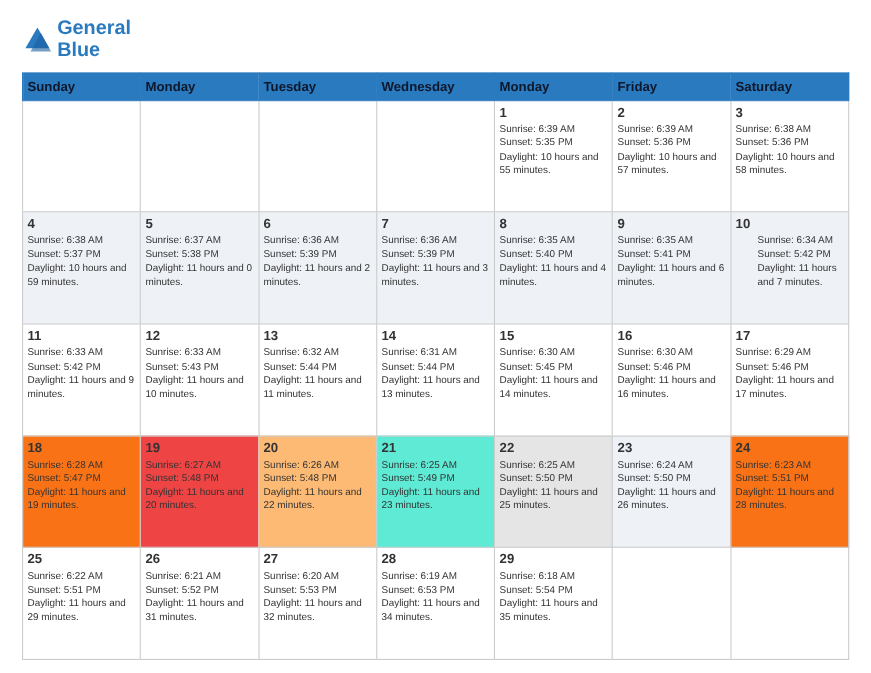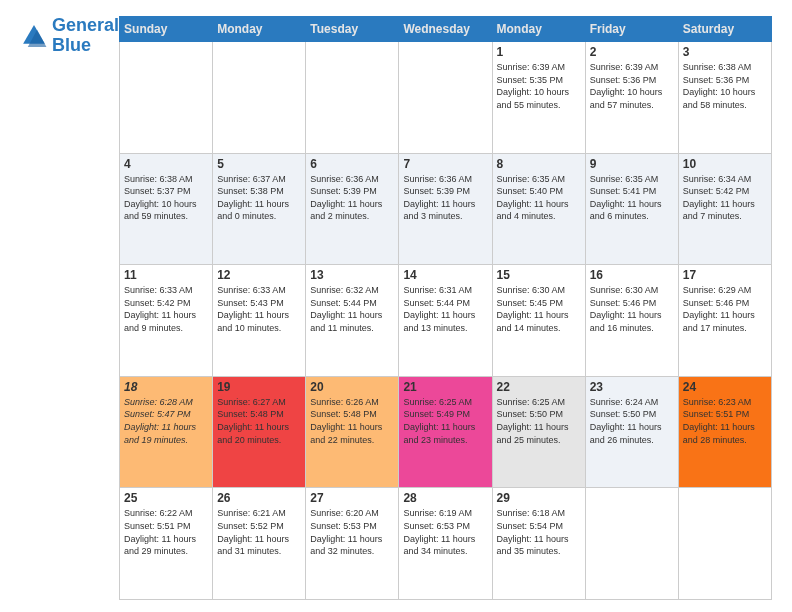--- a/index.html
+++ b/index.html
@@ -8,20 +8,21 @@
       background: #fff;
       width: 792px;
       height: 612px;
       overflow: hidden;
     }
     .page {
       width: 792px;
       height: 612px;
       padding: 16px 20px 12px 20px;
       display: flex;
+      flex-direction: column;
     }
     .header {
       display: flex;
       justify-content: space-between;
       align-items: flex-start;
       margin-bottom: 10px;
     }
     .logo {
       display: flex;
       align-items: center;
@@ -55,21 +56,21 @@
     }
     .calendar {
       flex: 1;
       border: 1px solid #ccc;
       border-collapse: collapse;
       width: 100%;
       table-layout: fixed;
     }
     .calendar th {
       background: #2a7abf;
-      color: #e5e5e5;
+      color: #0f172a;
       font-size: 12px;
       font-weight: bold;
       padding: 5px 4px;
       text-align: left;
       border: 1px solid #2a7abf;
     }
     .calendar td {
       border: 1px solid #ccc;
       vertical-align: top;
       padding: 3px 4px;
@@ -188,21 +189,21 @@
 Daylight: 11 hours and 4 minutes.</div>
           </td>
           <td style="background: rgb(238, 242, 247);">
             <span class="day-num">9</span>
             <div class="day-info" style="white-space: pre-line;">Sunrise: 6:35 AM
 Sunset: 5:41 PM
 Daylight: 11 hours and 6 minutes.</div>
           </td>
           <td style="background: rgb(238, 242, 247);">
             <span class="day-num">10</span>
-            <div class="day-info" style="white-space: pre-line;">Sunrise: 6:34 AM
+            <div class="day-info" style="white-space: pre-line; margin-left: 20px;">Sunrise: 6:34 AM
 Sunset: 5:42 PM
 Daylight: 11 hours and 7 minutes.</div>
           </td>
         </tr>
         <tr>
           <td>
             <span class="day-num">11</span>
             <div class="day-info" style="white-space: pre-line;">Sunrise: 6:33 AM
 Sunset: 5:42 PM
 Daylight: 11 hours and 9 minutes.</div>
@@ -238,39 +239,39 @@
 Daylight: 11 hours and 16 minutes.</div>
           </td>
           <td>
             <span class="day-num">17</span>
             <div class="day-info" style="white-space: pre-line;">Sunrise: 6:29 AM
 Sunset: 5:46 PM
 Daylight: 11 hours and 17 minutes.</div>
           </td>
         </tr>
         <tr>
-          <td style="background: #fdba74; font-style: italic;">
+          <td style="background: #f97316;">
             <span class="day-num">18</span>
             <div class="day-info" style="white-space: pre-line;">Sunrise: 6:28 AM
 Sunset: 5:47 PM
 Daylight: 11 hours and 19 minutes.</div>
           </td>
           <td style="background: #ef4444;">
             <span class="day-num">19</span>
             <div class="day-info" style="white-space: pre-line;">Sunrise: 6:27 AM
 Sunset: 5:48 PM
 Daylight: 11 hours and 20 minutes.</div>
           </td>
           <td style="background: #fdba74;">
             <span class="day-num">20</span>
             <div class="day-info" style="white-space: pre-line;">Sunrise: 6:26 AM
 Sunset: 5:48 PM
 Daylight: 11 hours and 22 minutes.</div>
           </td>
-          <td style="background: #ec4899;">
+          <td style="background: #5eead4;">
             <span class="day-num">21</span>
             <div class="day-info" style="white-space: pre-line;">Sunrise: 6:25 AM
 Sunset: 5:49 PM
 Daylight: 11 hours and 23 minutes.</div>
           </td>
           <td style="background: #e5e5e5;">
             <span class="day-num">22</span>
             <div class="day-info" style="white-space: pre-line;">Sunrise: 6:25 AM
 Sunset: 5:50 PM
 Daylight: 11 hours and 25 minutes.</div>

